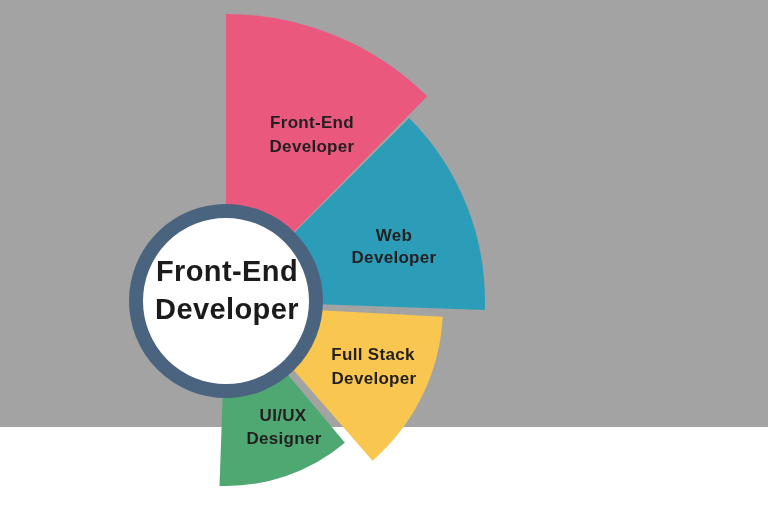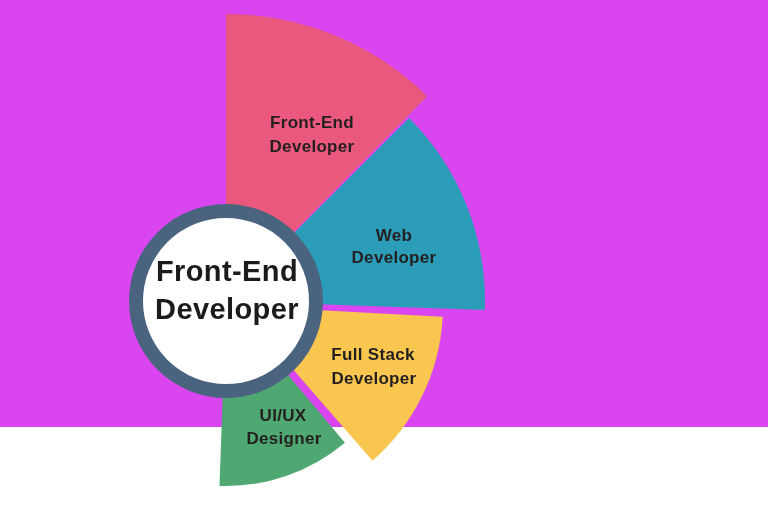--- a/index.html
+++ b/index.html
@@ -10,21 +10,21 @@
   body {
     width: 768px;
     height: 512px;
     overflow: hidden;
     font-family: "Liberation Sans", "DejaVu Sans", sans-serif;
   }
   .canvas {
     position: relative;
     width: 768px;
     height: 427px;
-    background: #d946ef;
+    background: #a3a3a3;
   }
   svg {
     display: block;
   }
   .seg-label {
     font-size: 17px;
     font-weight: 700;
     letter-spacing: 0.3px;
   }
   .center-label {

